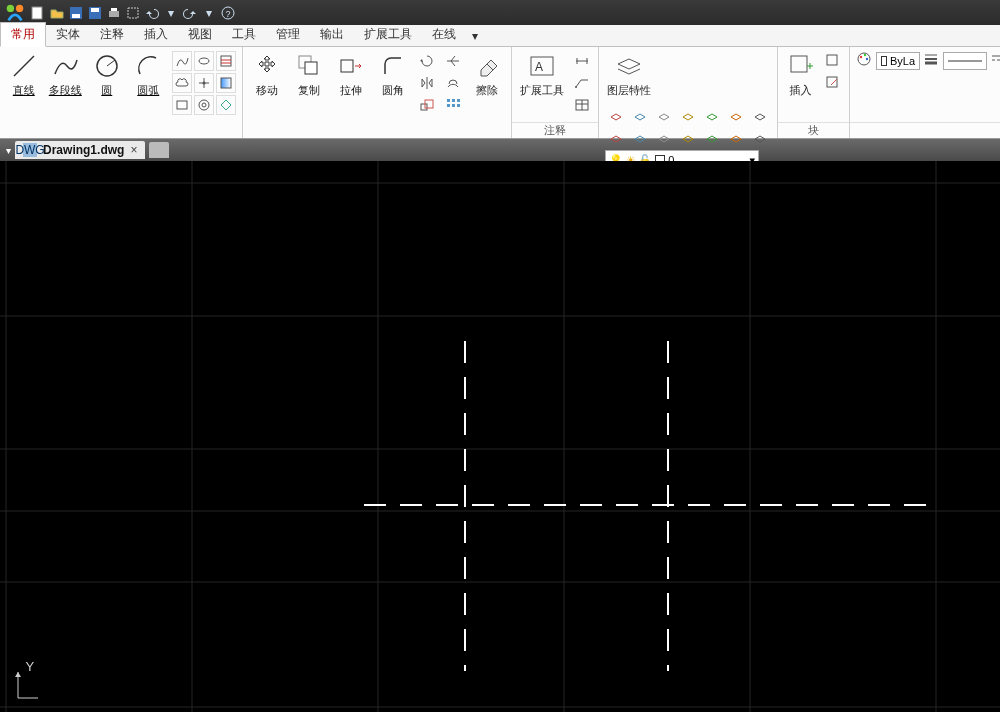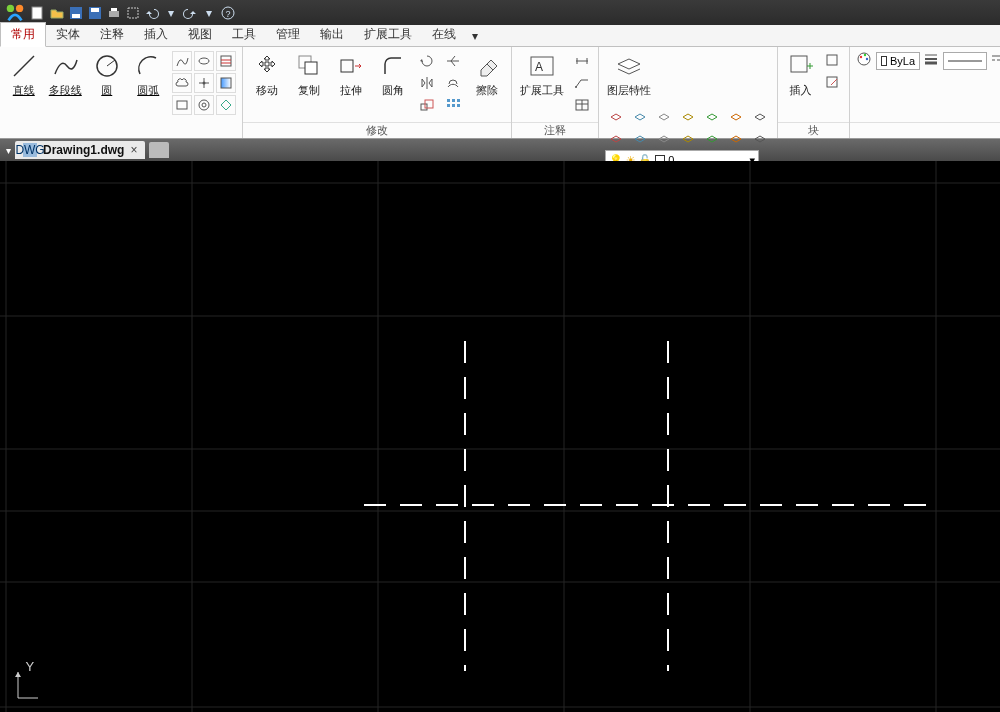--- a/index.html
+++ b/index.html
@@ -294,21 +294,20 @@
       <div class="big-btn">
         <span class="bicon">
             <svg width="28" height="28">
               <path d="M8 18l10-10 6 6-10 10H8z" fill="#eee" stroke="#555"></path>
               <path d="M14 12l6 6" stroke="#555"></path>
             </svg>
           </span>
         <span>擦除</span>
       </div>
     </div>
-    <div class="panel-label">修改</div>
   </div>
 
   <div class="panel" style="width:96px;">
     <div class="panel-body">
       <div class="big-btn" style="width:48px;">
         <span class="bicon">
             <svg width="28" height="28">
               <rect x="3" y="5" width="22" height="18" stroke="#555" fill="none"></rect>
               <text x="7" y="19" font-size="12" fill="#333">A</text>
             </svg>

